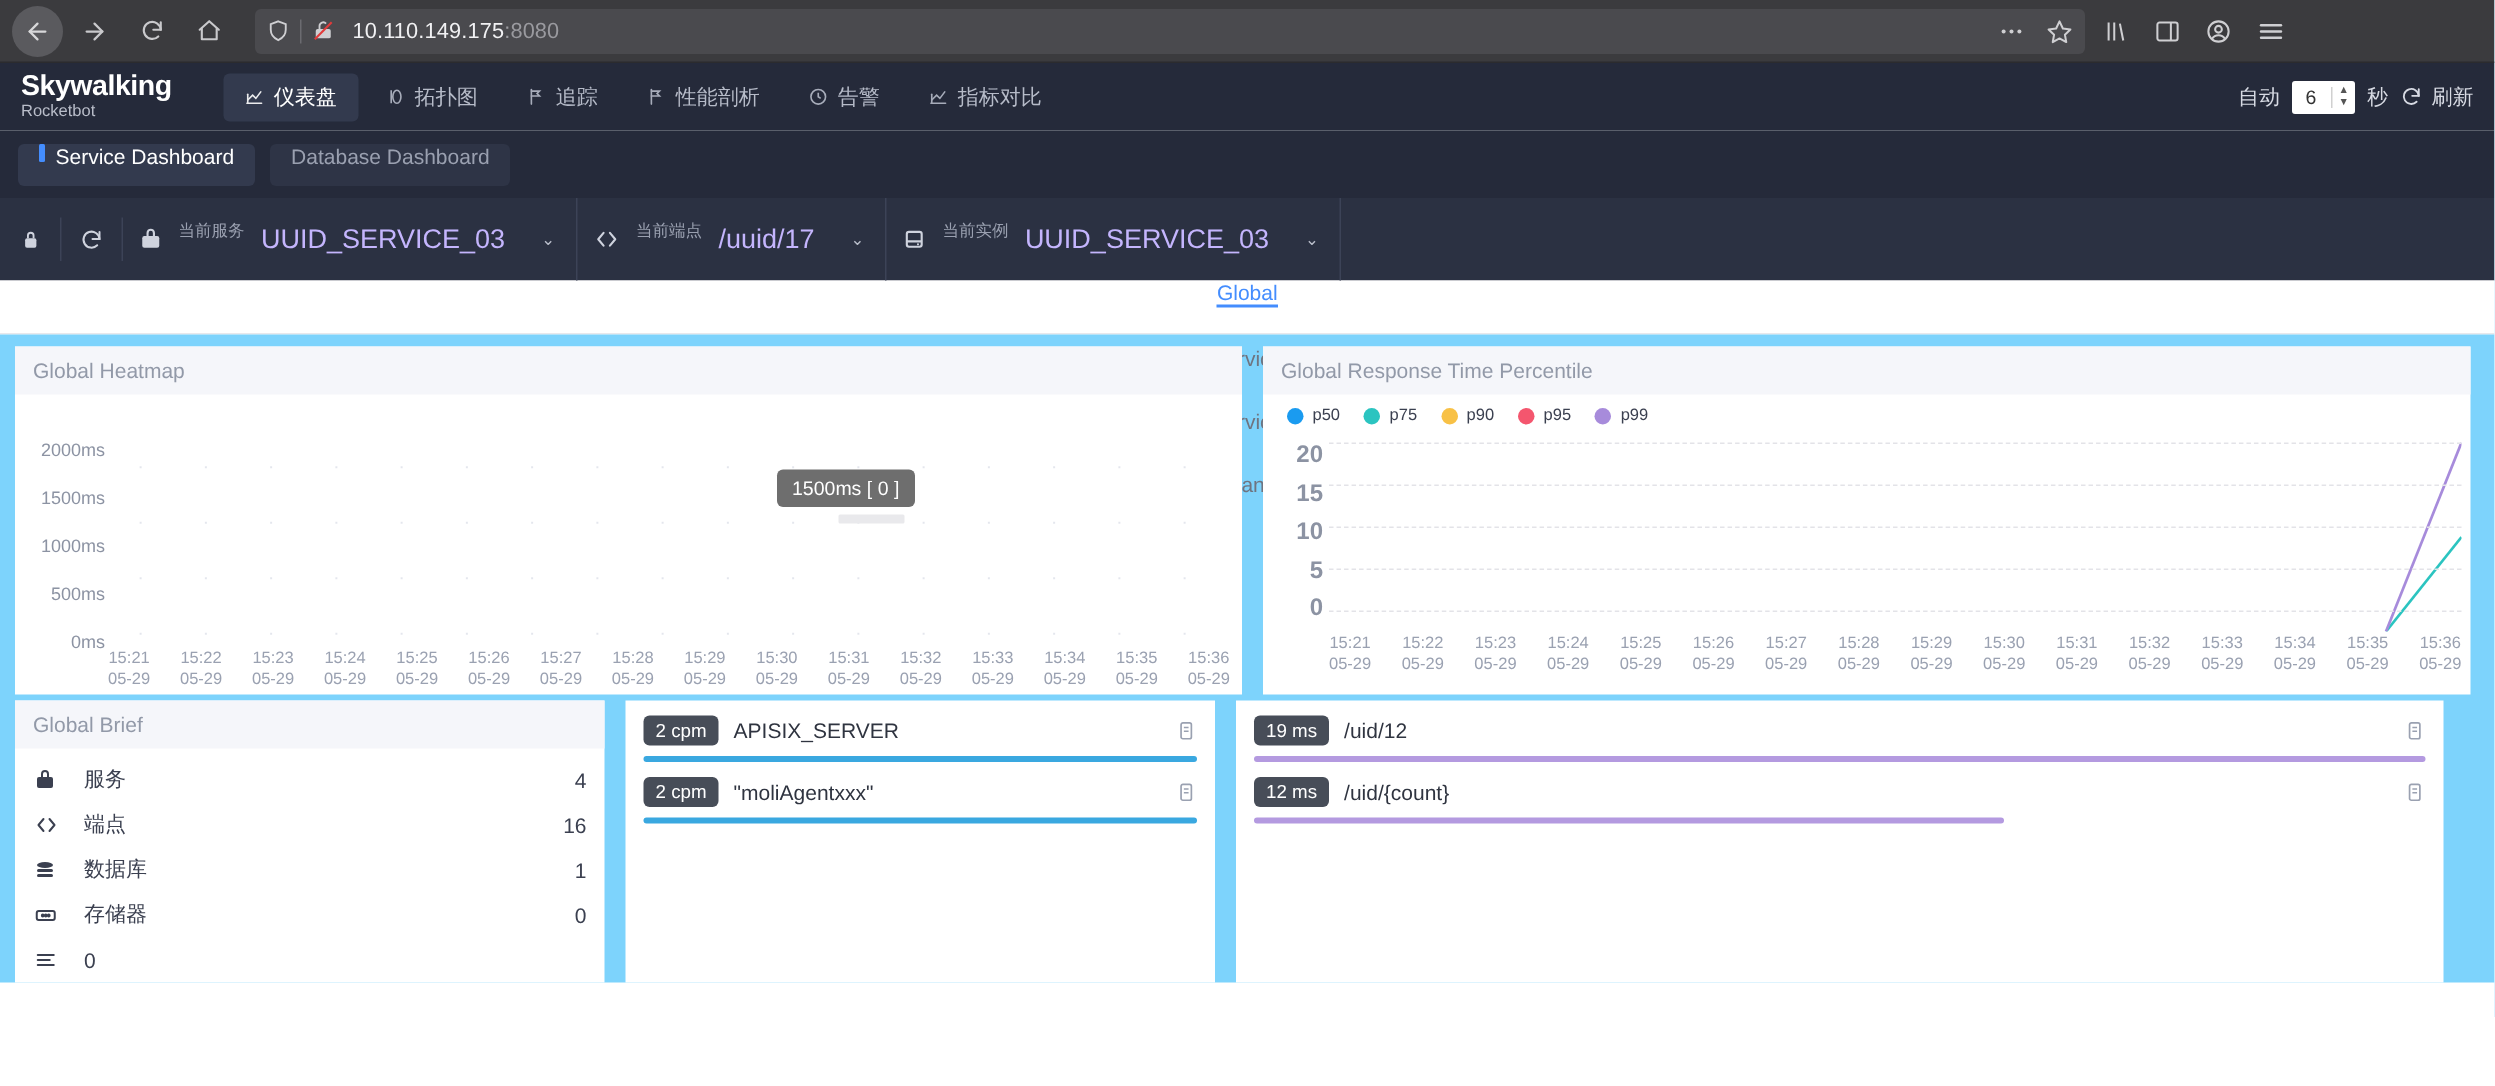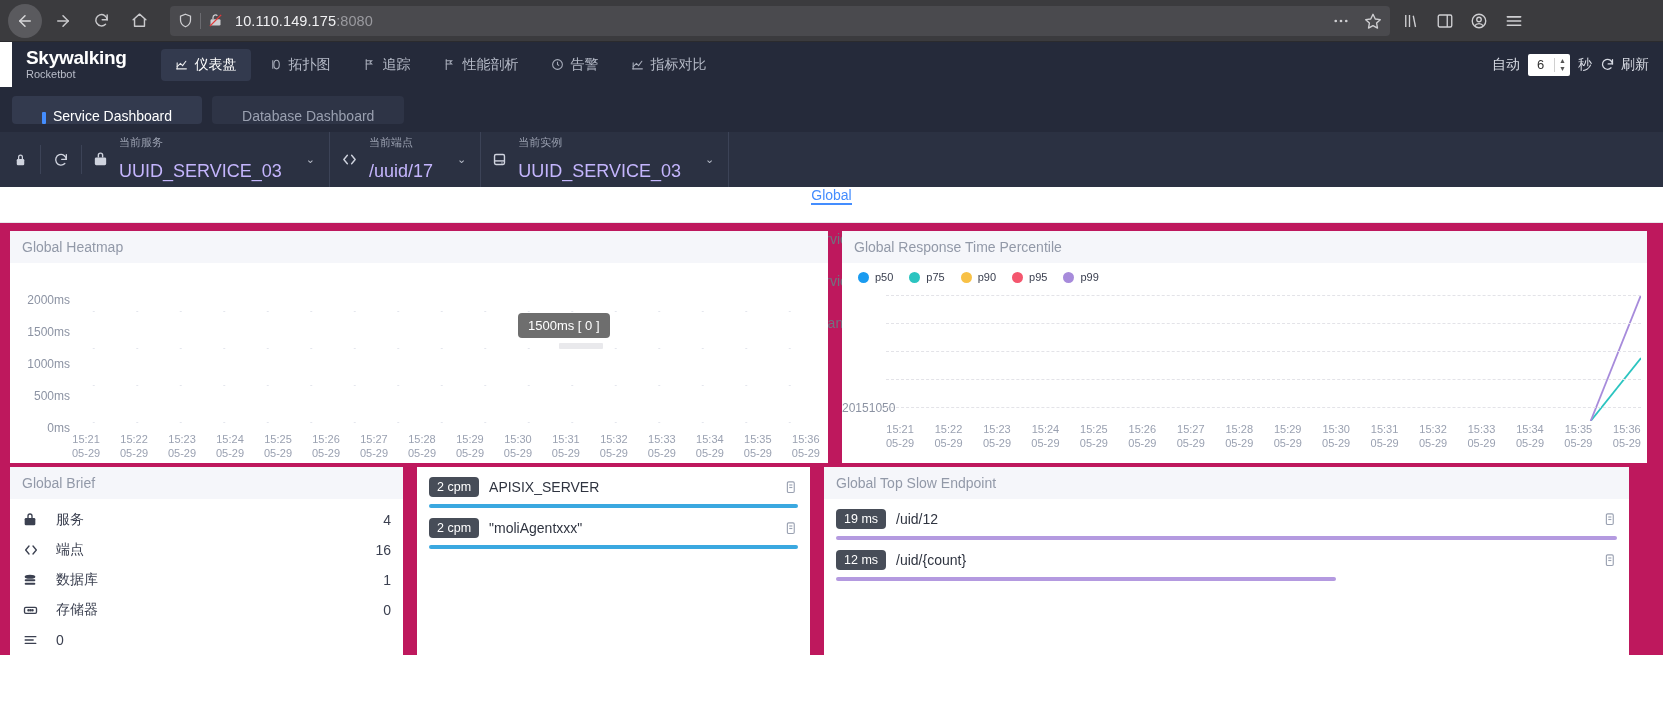--- a/index.html
+++ b/index.html
@@ -35,21 +35,20 @@
   .url-text { flex: 1; color: #f1f1f3; font-size: 14.5px; letter-spacing: .1px; padding-left: 4px; }
   .url-text .port { color: #9a9a9f; }
   .url-right { display: flex; align-items: center; gap: 14px; color: #cfcfd2; }
   .chrome-right { display: flex; align-items: center; gap: 16px; color: #cfcfd2; padding-right: 6px;}
 
   
   .sw-header {
     height: 45px; background: #252a3a;
     display: flex; align-items: center; padding: 0 14px;
     color: #d7dae3;
-    margin-left: 12px;
   }
   .sw-logo { display: flex; flex-direction: column; line-height: 1.05; margin-right: 22px; }
   .sw-logo .main {
     font-size: 19px; font-weight: 700; color: #ffffff;
     letter-spacing: -.3px; position: relative; padding-right: 12px;
   }
   .sw-logo .sub { font-size: 11px; color: #b9bdc9; margin-top: 1px; }
   .sw-nav { display: flex; align-items: center; gap: 4px; flex: 1; }
   .sw-nav-item {
     display: flex; align-items: center; gap: 7px;
@@ -73,22 +72,22 @@
   }
   .spin-arrows i { font-style: normal; font-size: 7px; color: #555; line-height: 6px; }
   .refresh-btn { display: flex; align-items: center; gap: 6px; cursor: pointer; }
 
   
   .dash-tabs {
     height: 45px; background: #252a3a;
     display: flex; align-items: center; padding: 0 12px; gap: 10px;
   }
   .dash-tab {
-    display: flex; align-items: flex-end; gap: 7px;
-    height: 28px; padding: 0 30px; border-radius: 4px;
+    display: flex; align-items: flex-start; gap: 7px;
+    height: 28px; padding: 0 14px; border-radius: 4px;
     font-size: 14px; color: #9aa0b0; background: #2e3446; cursor: pointer;
   }
   .dash-tab.active { background: #333a4e; color: #ffffff; }
   .dash-tab .dot { width: 4px; height: 12px; background: #448dfe; border-radius: 1px; }
 
   
   .cond-bar {
     height: 55px; background: #2b3142;
     display: flex; align-items: stretch;
   }
@@ -96,37 +95,37 @@
     display: flex; align-items: center; justify-content: center;
     width: 40px; color: #cfd3de; cursor: pointer;
   }
   .cond-sep { width: 1px; background: #3c4357; margin: 13px 0; }
   .cond-group {
     display: flex; align-items: center; gap: 10px;
     padding: 0 14px 0 10px; border-right: 1px solid #3c4357;
     cursor: pointer;
   }
   .cond-group .gicon { color: #cfd3de; display: flex; align-items: center; }
-  .cond-text { display: flex; flex-direction: column; line-height: 1.2; gap: 11px; }
+  .cond-text { display: flex; line-height: 1.2; gap: 11px; }
   .cond-text .lbl { font-size: 11px; color: #9aa0b0; }
   .cond-text .val { font-size: 18px; color: #c4b5fd; margin-top: 1px; }
   .cond-caret { color: #b8bdc9; font-size: 11px; margin-left: 14px; }
 
   
   .page-tabs {
     height: 36px; background: #ffffff;
     display: flex; align-items: center; gap: 26px;
     padding: 0 14px; border-bottom: 1px solid #e8e8ec; flex-direction: column;
   }
   .page-tab { font-size: 14px; color: #6f7480; cursor: pointer; height: 36px;
     display: flex; align-items: center; }
   .page-tab.active { color: #448dfe; border-bottom: 2px solid #448dfe; }
 
   
-  .content { padding: 8px 10px 0 10px; background: #be185d; }
+  .content { padding: 8px 10px 0 10px; background: #7dd3fc; }
   .row { display: flex; gap: 14px; }
   .panel { background: #ffffff; }
   .panel-title {
     background: #f5f6fa; color: #9299a8;
     font-size: 14px; padding: 8px 12px;
   }
   .panel-body { position: relative; }
 
   
   .heat-wrap { height: 200px; position: relative; }
@@ -155,22 +154,22 @@
   }
   .tooltip-bar { position: absolute; background: #e9e9ec; height: 6px; border-radius: 1px; }
 
   
   .pct-legend { display: flex; align-items: center; gap: 16px; padding: 8px 12px 4px 16px; }
   .pct-legend .li { display: flex; align-items: center; gap: 6px; font-size: 11px; color: #3b4050; }
   .pct-legend .sw { width: 11px; height: 11px; border-radius: 50%; }
   .pct-wrap { height: 168px; position: relative; }
   .pct-yaxis {
     position: absolute; left: 0; top: 8px; width: 40px; height: 120px;
-    display: flex; flex-direction: row; justify-content: space-between;
-    align-items: flex-end; font-size: 12px; color: #8c93a3;
+    display: flex; flex-direction: column; justify-content: space-between;
+    align-items: flex-end; font-size: 16px; color: #8c93a3; font-weight: bold;
   }
   .pct-plot { position: absolute; left: 44px; right: 6px; top: 8px; height: 126px; }
   .pct-grid { position: absolute; left: 0; right: 0; height: 0;
     border-top: 1px dashed #e3e3e8; }
   .pct-xaxis {
     position: absolute; left: 44px; right: 6px; bottom: 2px; height: 30px;
     display: flex; justify-content: space-between;
   }
 
   
@@ -739,21 +738,20 @@
               </span>
           </div>
           <div class="top-bar-bg">
               <div class="top-bar" style="width:100%;background:#3aa8e0"></div>
             </div>
         </div>
       </div>
     </div>
 
     <div class="panel" style="width:805px">
-      <div class="panel-title">Global Top Slow Endpoint</div>
       <div>
         <div class="top-item">
           <div class="top-line">
             <span class="badge">19 ms</span>
             <span class="top-name">/uid/12</span>
             <span class="copy-icon">
                 <svg width="15" height="15" viewBox="0 0 24 24" fill="none" stroke="currentColor" stroke-width="1.8">
                   <rect x="7" y="3" width="11" height="17" rx="2"></rect>
                   <line x1="10" y1="8" x2="15" y2="8"></line>
                   <line x1="10" y1="12" x2="15" y2="12"></line>

